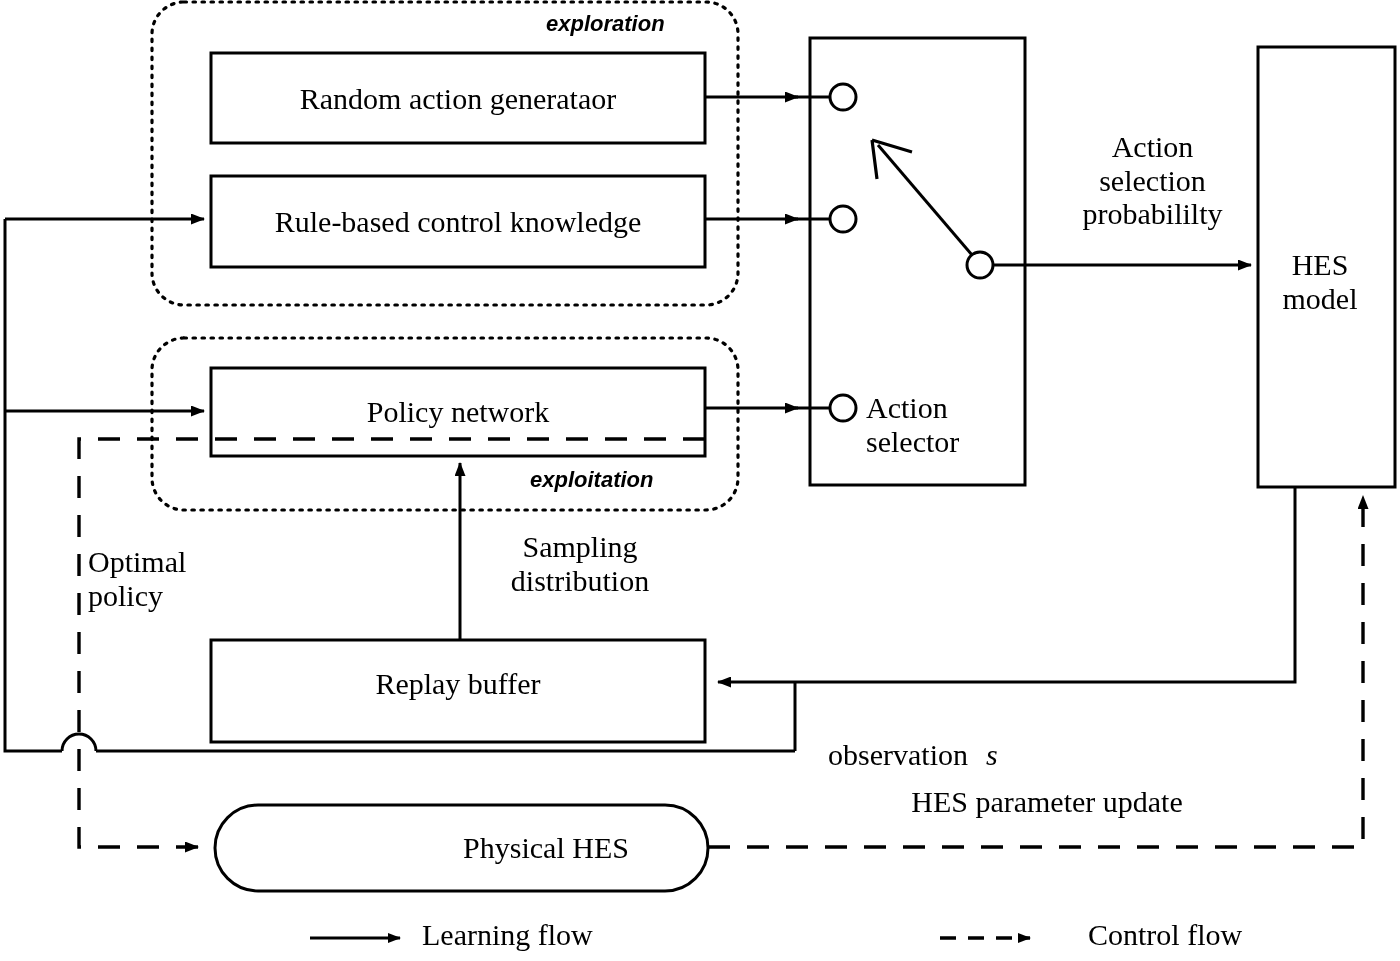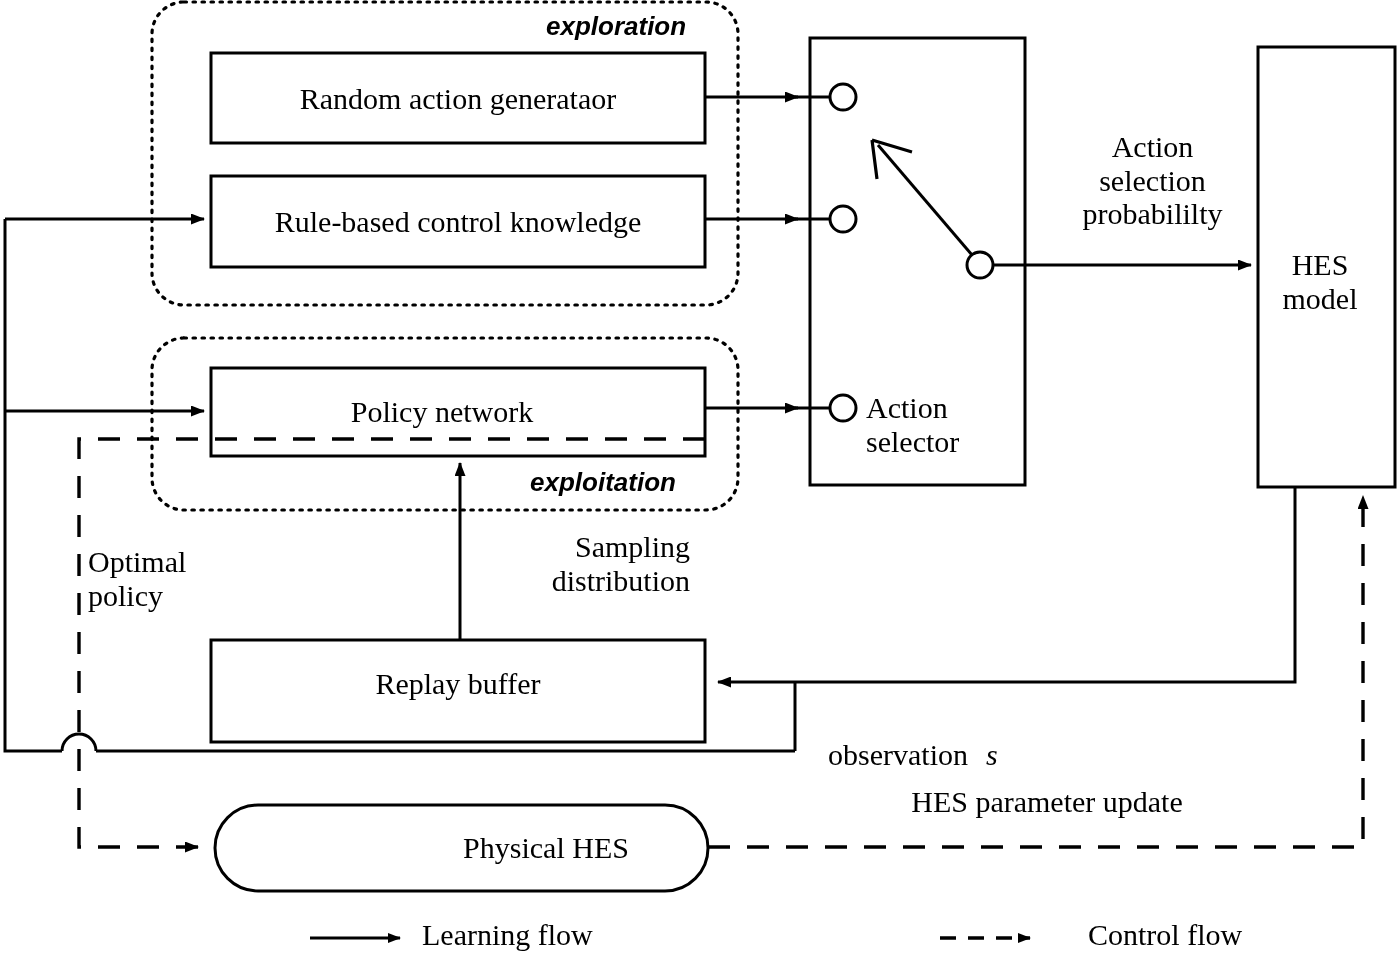--- a/index.html
+++ b/index.html
@@ -2,21 +2,21 @@
 <html><head>
 <meta charset="utf-8">
 <style>
   html,body{margin:0;padding:0;background:#ffffff;}
   #stage{position:relative;width:1400px;height:961px;background:#ffffff;
          font-family:"Liberation Serif",serif;overflow:hidden;}
   svg.layer{position:absolute;left:0;top:0;width:1400px;height:961px;}
   .lbl{position:absolute;color:#000;line-height:1.12;white-space:pre;}
   .ctr{text-align:center;}
   .boxlabel{font-size:30px;}
-  .emph{font-family:"Liberation Sans",sans-serif;font-weight:bold;font-style:italic;font-size:26px;}
+  .emph{font-family:"Liberation Sans",sans-serif;font-weight:bold;font-style:italic;font-size:22px;}
   .math{font-family:"Liberation Serif",serif;font-style:italic;}
 </style>
 </head>
 <body>
 
 <div id="stage">
 
   <svg class="layer" viewBox="0 0 1400 961">
     <defs>
       <marker id="ah" markerWidth="14" markerHeight="11" refX="13" refY="5.5" orient="auto" markerUnits="userSpaceOnUse">
@@ -76,32 +76,32 @@
 
     <line x1="310" y1="938" x2="400" y2="938" stroke="#000" stroke-width="3.2" marker-end="url(#ahs)"></line>
     <line x1="940" y1="938" x2="1030" y2="938" stroke="#000" stroke-width="3.4" stroke-dasharray="16 12" marker-end="url(#ahs)"></line>
   </svg>
 
   <div class="lbl emph" style="left:546px; top:12px;">exploration</div>
   <div class="lbl emph" style="left:530px; top:468px;">exploitation</div>
 
   <div class="lbl boxlabel ctr" style="left:211px; top:205px; width:494px;">Rule-based control knowledge</div>
   <div class="lbl boxlabel ctr" style="left:211px; top:82px; width:494px;">Random action generataor</div>
-  <div class="lbl boxlabel ctr" style="left:195px; top:395px; width:494px;">Policy network</div>
+  <div class="lbl boxlabel ctr" style="left:211px; top:395px; width:494px;">Policy network</div>
   <div class="lbl boxlabel" style="left:866px; top:391px; width:175px; text-align:left;">Action
 selector</div>
   <div class="lbl boxlabel ctr" style="left:1258px; top:248px; width:124px;">HES
 model</div>
   <div class="lbl boxlabel ctr" style="left:211px; top:667px; width:494px;">Replay buffer</div>
   <div class="lbl boxlabel ctr" style="left:215px; top:831px; width:584px;margin-left:39px;">Physical HES</div>
 
   <div class="lbl boxlabel ctr" style="left:1055px; top:130px; width:195px;">Action
 selection
 probabililty</div>
-  <div class="lbl boxlabel" style="left:470px; top:530px; width:220px; text-align:right;">Sampling
+  <div class="lbl boxlabel" style="left:470px; top:530px; width:220px; text-align:center;">Sampling
 distribution</div>
   <div class="lbl boxlabel" style="left:88px; top:545px; width:170px; text-align:left;">Optimal
 policy</div>
   <div class="lbl boxlabel" style="left:862px; top:785px; width:370px; text-align:center;">HES parameter update</div>
 
 
   <div class="lbl" style="left:812px; top:720px;text-align:center;">
     <span class="boxlabel">observation</span><span class="boxlabel" style="display:inline-block;width:18px;"></span><span class="boxlabel math">s</span>
   </div>
 

